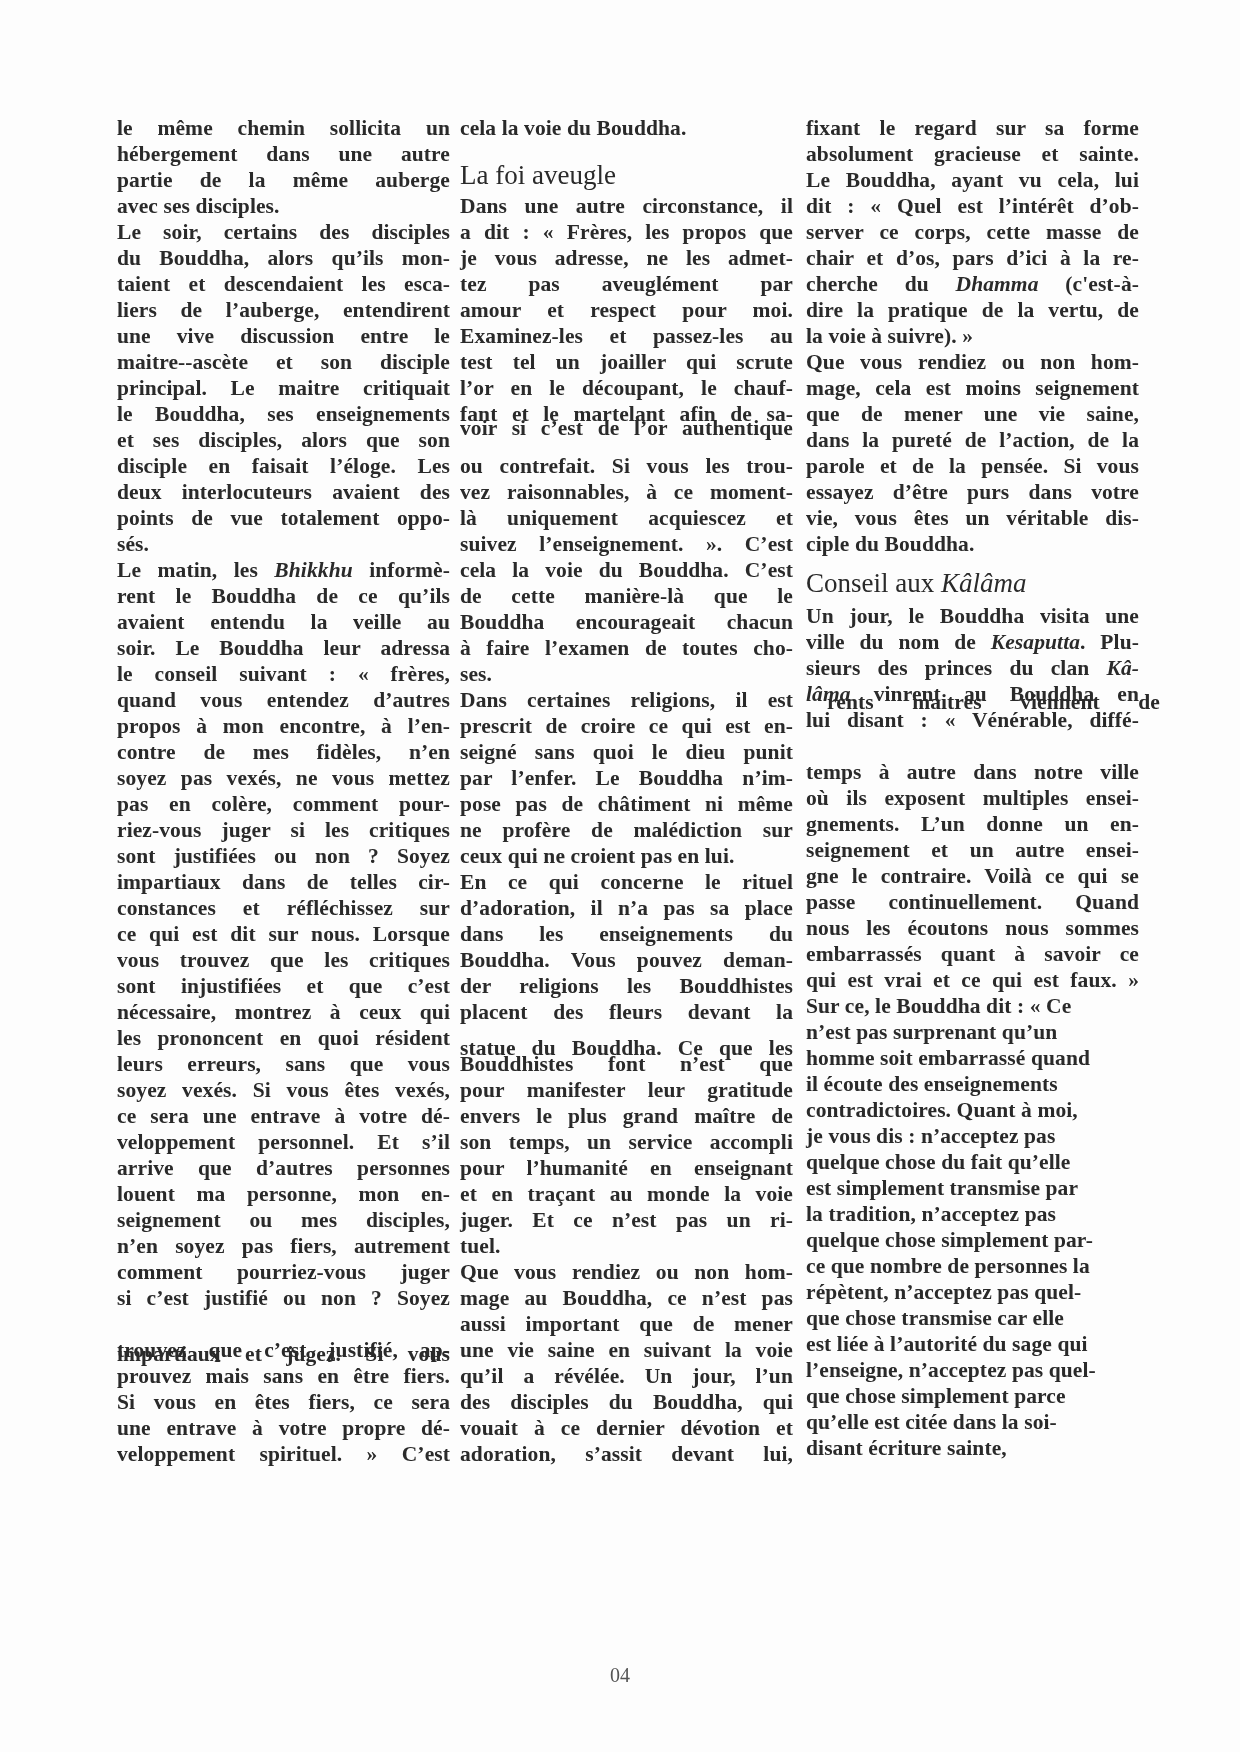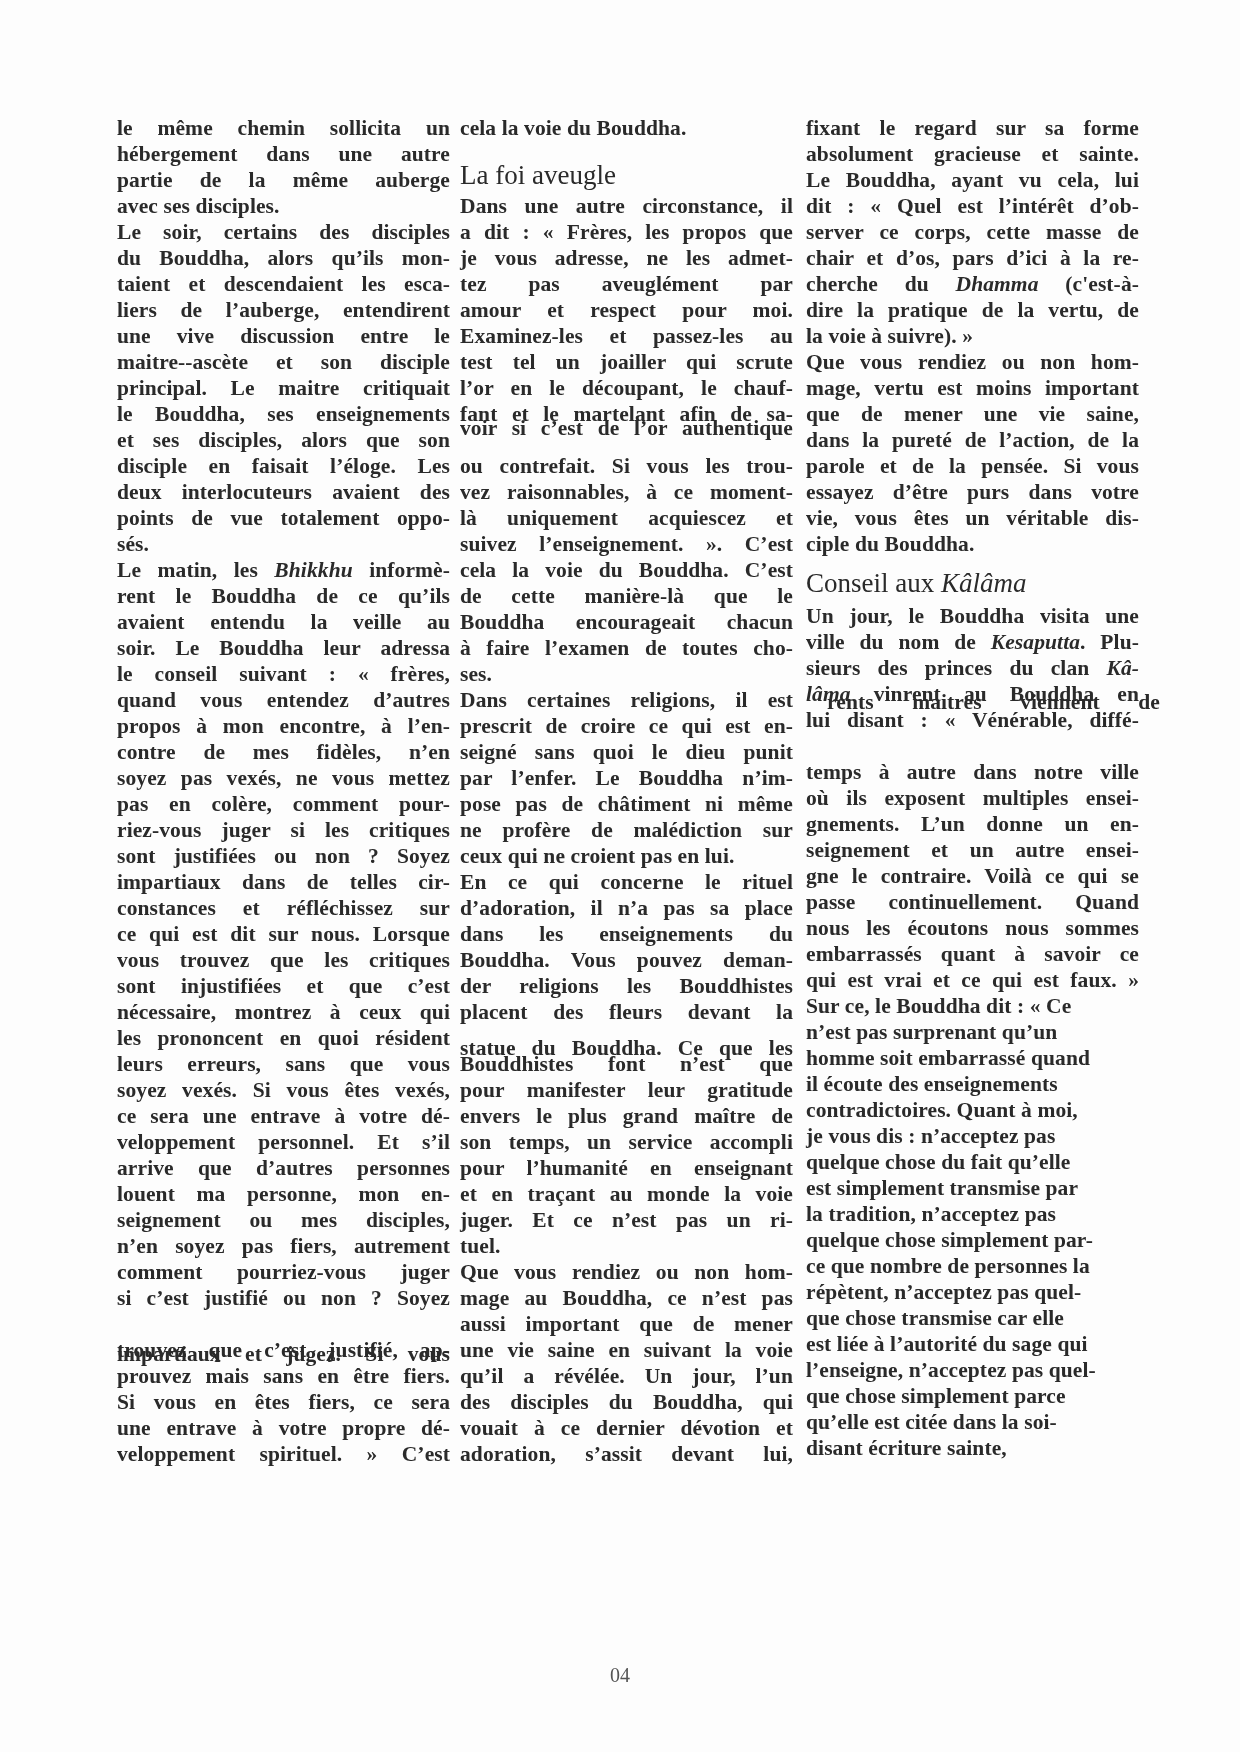--- a/index.html
+++ b/index.html
@@ -144,21 +144,21 @@
       <div class="line j" style="top: 114px;"><span>fixant le regard sur sa forme</span></div>
       <div class="line j" style="top: 140px;"><span>absolument gracieuse et sainte.</span></div>
       <div class="line j" style="top: 166px;"><span>Le Bouddha, ayant vu cela, lui</span></div>
       <div class="line j" style="top: 192px;"><span>dit : « Quel est l’intérêt d’ob-</span></div>
       <div class="line j" style="top: 218px;"><span>server ce corps, cette masse de</span></div>
       <div class="line j" style="top: 244px;"><span>chair et d’os, pars d’ici à la re-</span></div>
       <div class="line j" style="top: 270px;"><span>cherche du </span><i>Dhamma</i><span> (c'est-à-</span></div>
       <div class="line j" style="top: 296px;"><span>dire la pratique de la vertu, de</span></div>
       <div class="line l" style="top: 322px;"><span>la voie à suivre). »</span></div>
       <div class="line j" style="top: 348px;"><span>Que vous rendiez ou non hom-</span></div>
-      <div class="line j" style="top: 374px;"><span>mage, vertu est moins important</span></div>
+      <div class="line j" style="top: 374px;"><span>mage, cela est moins seignement</span></div>
       <div class="line j" style="top: 400px;"><span>que de mener une vie saine,</span></div>
       <div class="line j" style="top: 426px;"><span>dans la pureté de l’action, de la</span></div>
       <div class="line j" style="top: 452px;"><span>parole et de la pensée. Si vous</span></div>
       <div class="line j" style="top: 478px;"><span>essayez d’être purs dans votre</span></div>
       <div class="line j" style="top: 504px;"><span>vie, vous êtes un véritable dis-</span></div>
       <div class="line l" style="top: 530px;"><span>ciple du Bouddha.</span></div>
       <div class="heading" style="top: 566px;"><span>Conseil aux </span><i>Kâlâma</i></div>
       <div class="line j" style="top: 602px;"><span>Un jour, le Bouddha visita une</span></div>
       <div class="line j" style="top: 628px;"><span>ville du nom de </span><i>Kesaputta</i><span>. Plu-</span></div>
       <div class="line j" style="top: 654px;"><span>sieurs des princes du clan </span><i>Kâ-</i></div>

